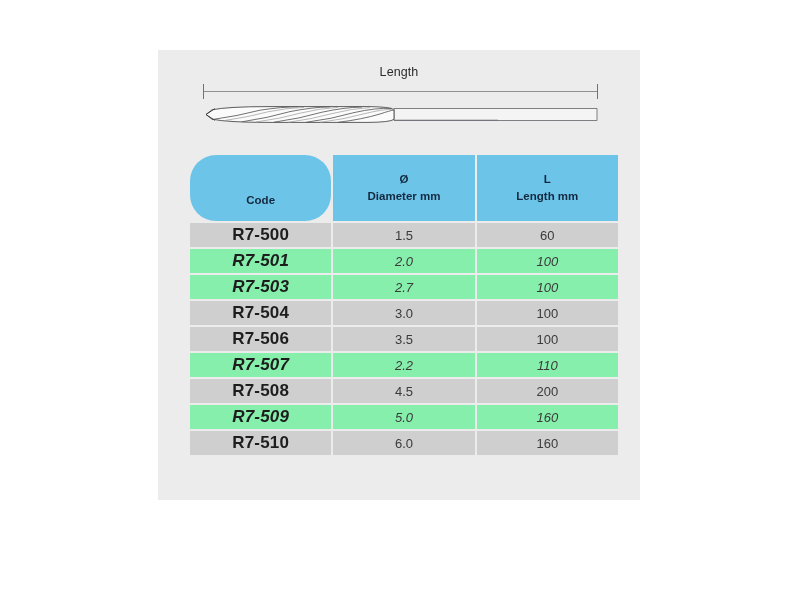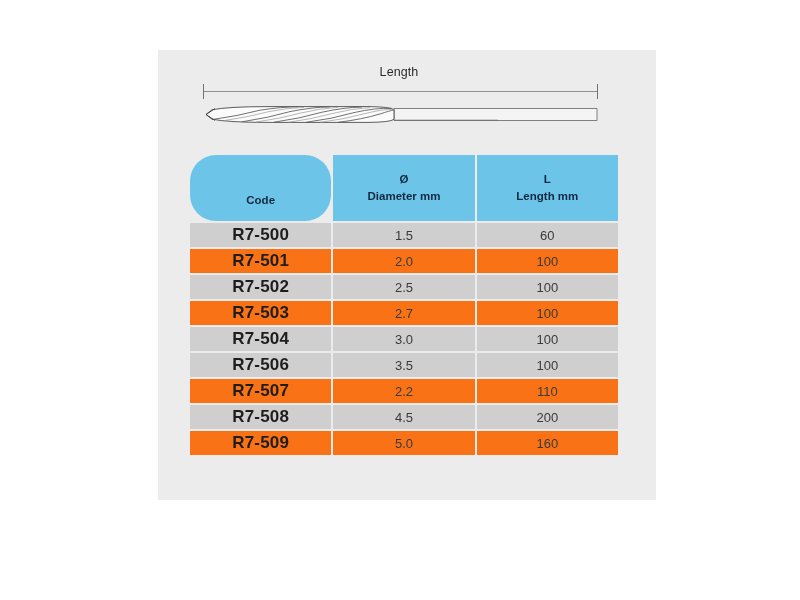--- a/index.html
+++ b/index.html
@@ -23,21 +23,20 @@
   }
 
   
   #spec-card {
     position: absolute;
     left: 158px;
     top: 50px;
     width: 482px;
     height: 450px;
     background: #ececec;
-    padding-left: 16px;
   }
 
   
   .drawing {
     position: absolute;
     left: 0;
     top: 0;
     width: 482px;
     height: 98px;
   }
@@ -113,21 +112,21 @@
   }
   .spec-table td {
     height: 22px;
     font-size: 13px;
     color: #3a3a3a;
     text-align: center;
     vertical-align: middle;
     border: 0;
   }
   .spec-table tr.row-dark td { background: #cfcfcf; }
-  .spec-table tr.row-light td { background: #f97316; }
+  .spec-table tr.row-light td { background: #86efac; font-style: italic; }
   .spec-table td.code-cell {
     font-weight: bold;
     color: #1d1d1d;
     font-size: 17px;
     letter-spacing: 0.2px;
   }
 </style>
 </head>
 <body>
 
@@ -192,25 +191,20 @@
           <tr class="row-dark">
             <td class="code-cell">R7-500</td>
             <td>1.5</td>
             <td>60</td>
           </tr>
           <tr class="row-light">
             <td class="code-cell">R7-501</td>
             <td>2.0</td>
             <td>100</td>
           </tr>
-          <tr class="row-dark">
-            <td class="code-cell">R7-502</td>
-            <td>2.5</td>
-            <td>100</td>
-          </tr>
           <tr class="row-light">
             <td class="code-cell">R7-503</td>
             <td>2.7</td>
             <td>100</td>
           </tr>
           <tr class="row-dark">
             <td class="code-cell">R7-504</td>
             <td>3.0</td>
             <td>100</td>
           </tr>
@@ -227,17 +221,22 @@
           <tr class="row-dark">
             <td class="code-cell">R7-508</td>
             <td>4.5</td>
             <td>200</td>
           </tr>
           <tr class="row-light">
             <td class="code-cell">R7-509</td>
             <td>5.0</td>
             <td>160</td>
           </tr>
+          <tr class="row-dark">
+            <td class="code-cell">R7-510</td>
+            <td>6.0</td>
+            <td>160</td>
+          </tr>
         </tbody>
     </table>
 
   </div>
 </div>
 
 </body></html>

